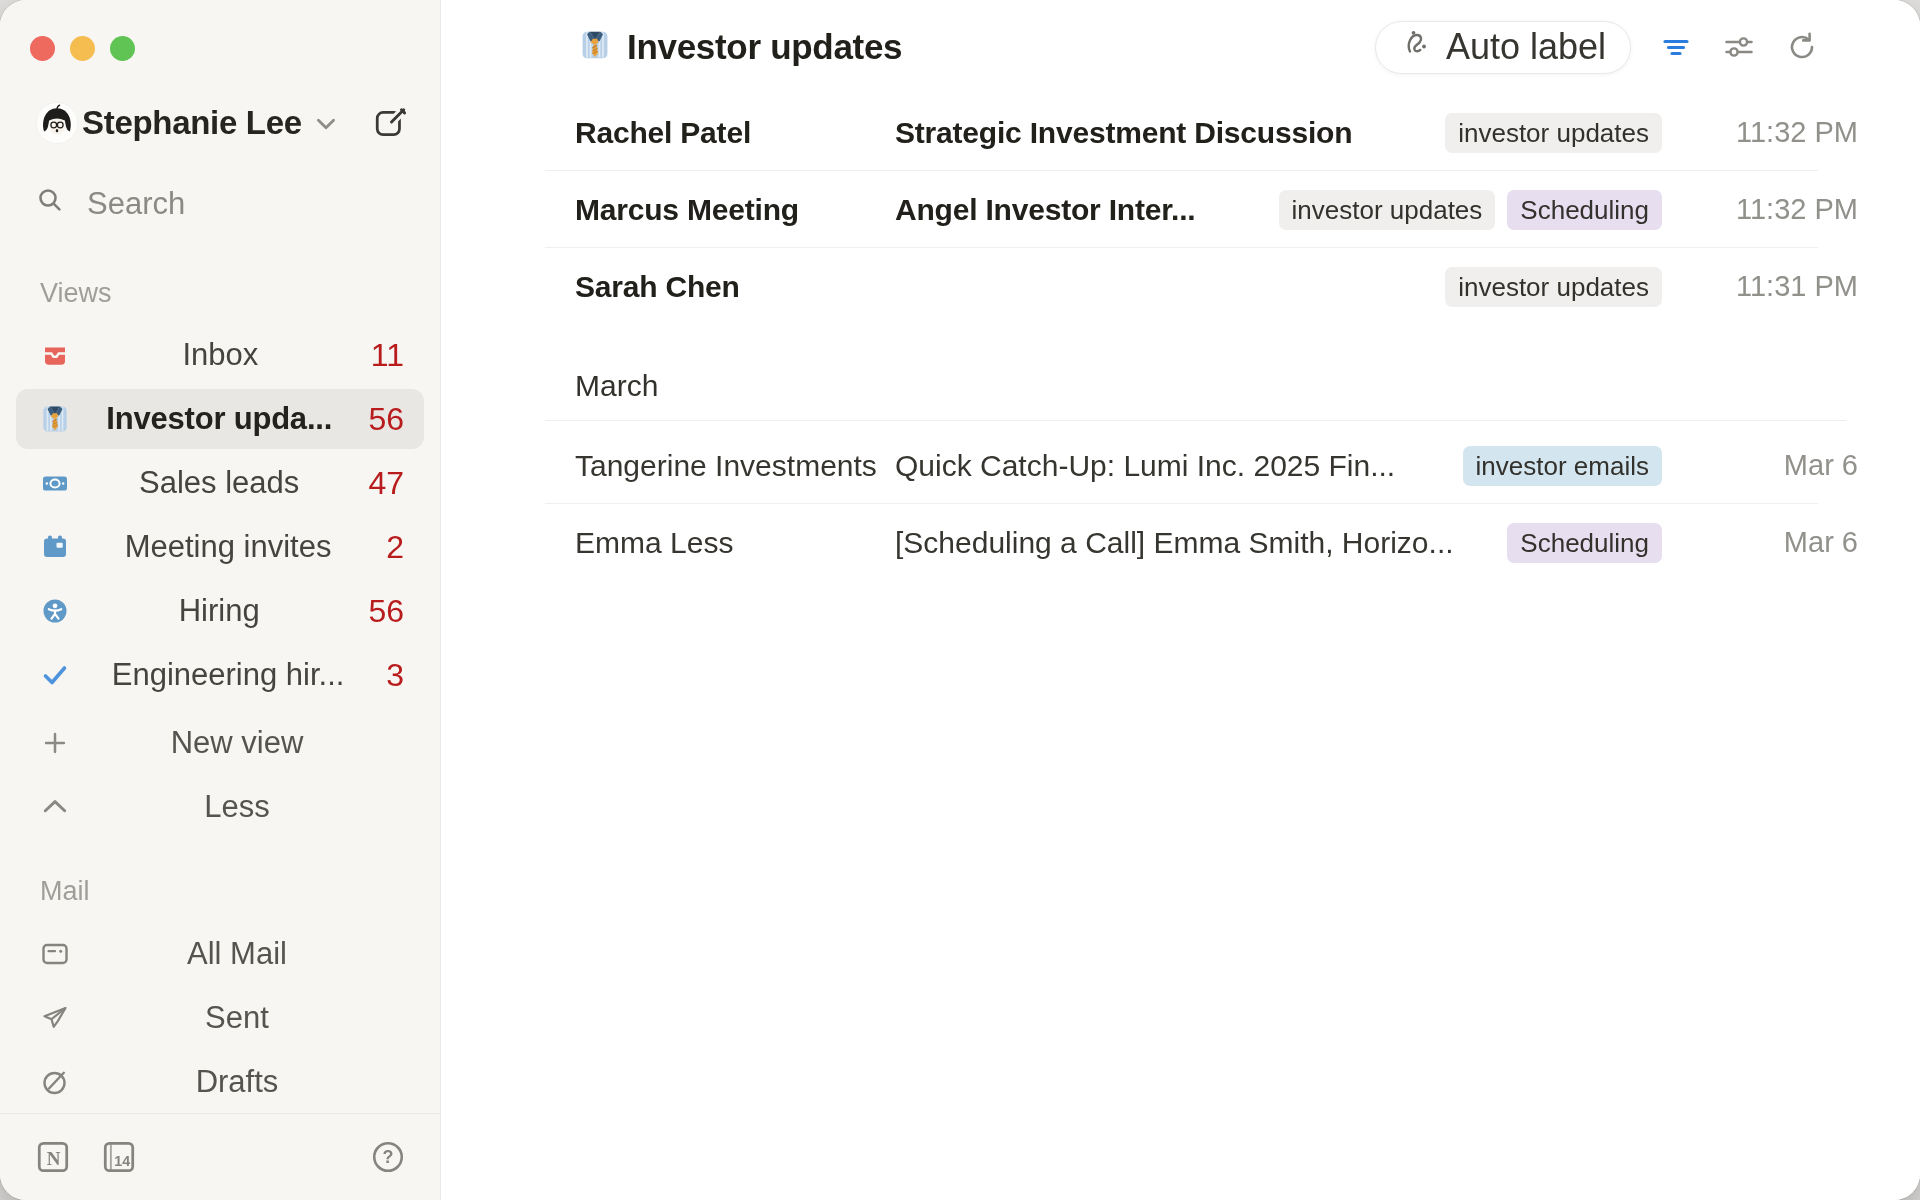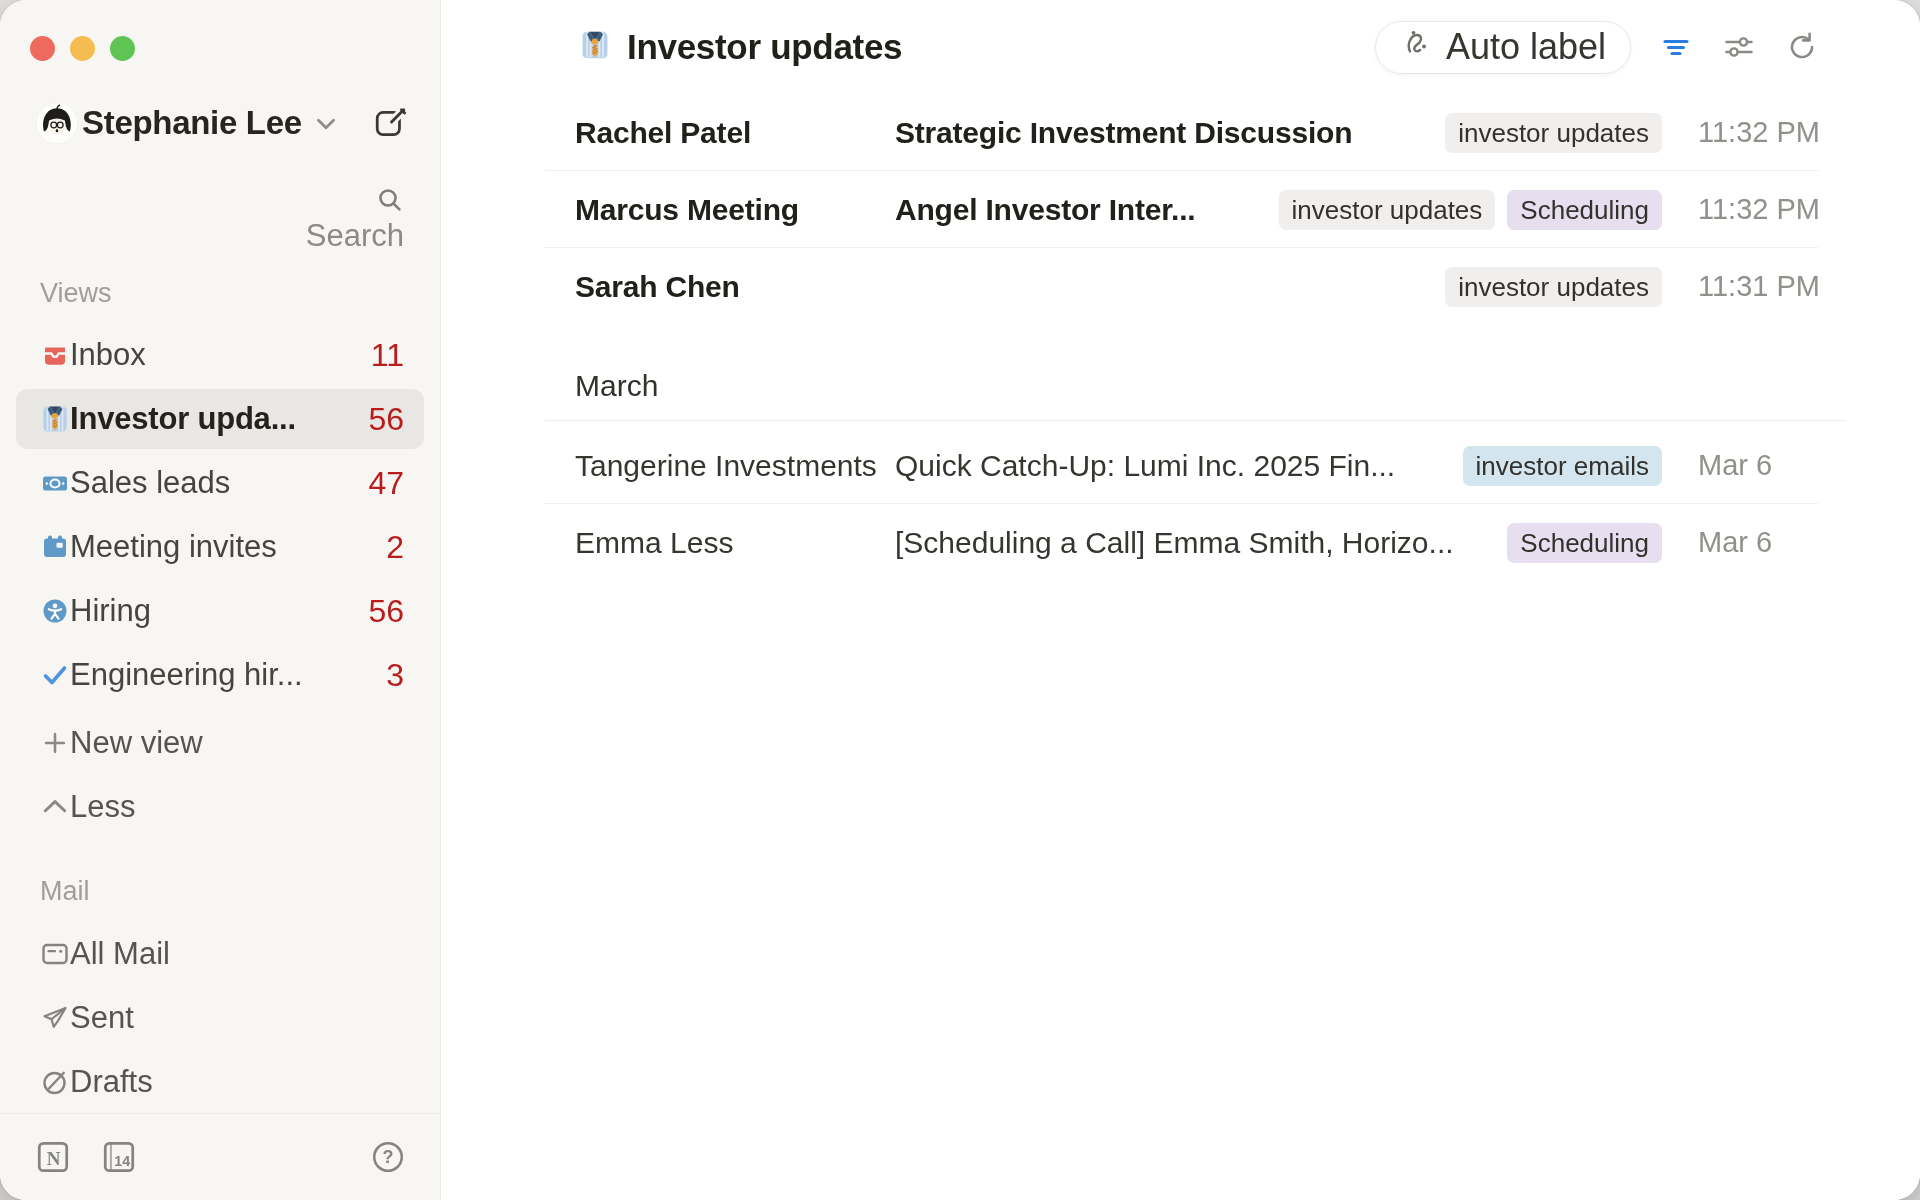--- a/index.html
+++ b/index.html
@@ -29,38 +29,38 @@
   .light.red    { background: #ee6a5f; }
   .light.yellow { background: #f5bd4f; }
   .light.green  { background: #5fc454; }
 
   .profile { position: absolute; top: 99px; left: 36px; right: 30px; height: 48px; display: flex; align-items: center; }
   .avatar { width: 42px; height: 42px; border-radius: 50%; background: #fdfdfc; overflow: hidden; flex: none; box-shadow: inset 0 0 0 1px rgba(0,0,0,.05); }
   .profile-name { margin-left: 4px; font-size: 33px; font-weight: 700; color: #26251f; letter-spacing: -.3px; white-space: nowrap; }
   .profile-chevron { margin-left: 14px; margin-top: 5px; }
   .compose-btn { margin-left: auto; width: 38px; height: 38px; display:flex; align-items:center; justify-content:center; cursor: pointer; }
 
-  .search-row { position: absolute; top: 186px; left: 36px; right: 36px; height: 40px; display: flex; align-items: flex-end; flex-direction: column; }
+  .search-row { position: absolute; top: 186px; left: 36px; right: 36px; height: 40px; display: flex; align-items: flex-start; }
   .search-label { margin-left: 23px; font-size: 31px; color: #8b8a85; }
 
   .section-label { position: absolute; left: 40px; font-size: 27px; color: #9f9e99; }
   .section-label.views { top: 278px; }
   .section-label.mail  { top: 876px; }
 
   .nav { position: absolute; left: 0; right: 0; }
   .nav.views   { top: 323px; }
   .nav.actions { top: 711px; }
   .nav.mailnav { top: 922px; }
   .nav-item {
     height: 64px; display: flex; align-items: center;
     padding: 0 36px 0 40px; font-size: 31px; color: #45443f;
     cursor: pointer; white-space: nowrap;
   }
   .nav-item .nicon { width: 30px; display: flex; justify-content: center; align-items: center; flex: none; }
-  .nav-item .nlabel { flex: 1 1 auto; overflow: hidden; }
+  .nav-item .nlabel { flex: 1 1 auto; overflow: hidden; text-align: center; }
   .nav-item .ncount { font-size: 32px; color: #b91c1c; }
   .nav-item.selected {
     height: 60px; margin: 2px 16px; padding: 0 20px 0 24px;
     background: #e9e7e3; border-radius: 12px;
   }
   .nav-item.selected .nlabel { font-weight: 700; color: #23221d; letter-spacing: -.2px; }
   .nav-item.muted .nlabel { color: #55544f; }
 
   .sidebar-footer {
     position: absolute; left: 0; right: 0; bottom: 0; height: 87px;
@@ -93,21 +93,21 @@
     content: ""; position: absolute; left: 104px; right: 102px; bottom: 0;
     height: 1px; background: #f0efec;
   }
   .dot-col { width: 30px; flex: none; }
   .unread-dot { width: 13px; height: 13px; border-radius: 50%; }
   .sender { width: 320px; flex: none; font-size: 30px; color: #37352f; white-space: nowrap; overflow: hidden; }
   .subject { flex: 0 1 auto; font-size: 30px; color: #37352f; white-space: nowrap; overflow: hidden; }
   .mail-row.unread .sender, .mail-row.unread .subject { font-weight: 700; color: #21201b; letter-spacing: -.2px; }
   .chips { margin-left: auto; margin-right: 36px; padding-left: 22px; display: flex; gap: 12px; flex: none; }
   .chip { height: 40px; line-height: 40px; padding: 0 13px; border-radius: 7px; font-size: 26px; color: #33312c; white-space: nowrap; }
-  .time { width: 160px; flex: none; font-size: 29px; color: #91908b; white-space: nowrap; }
+  .time { width: 160px; flex: none; text-align: right; font-size: 29px; color: #91908b; white-space: nowrap; }
 
   .group-header { margin-top: 44px; padding-left: 134px; font-size: 30px; font-weight: 500; color: #33312c; }
   .group-divider { margin: 17px 74px 0 104px; height: 1px; background: #efeeeb; }
   .group-rows { padding-top: 6px; }
 </style>
 </head>
 <body>
 
 <div class="window">
 

